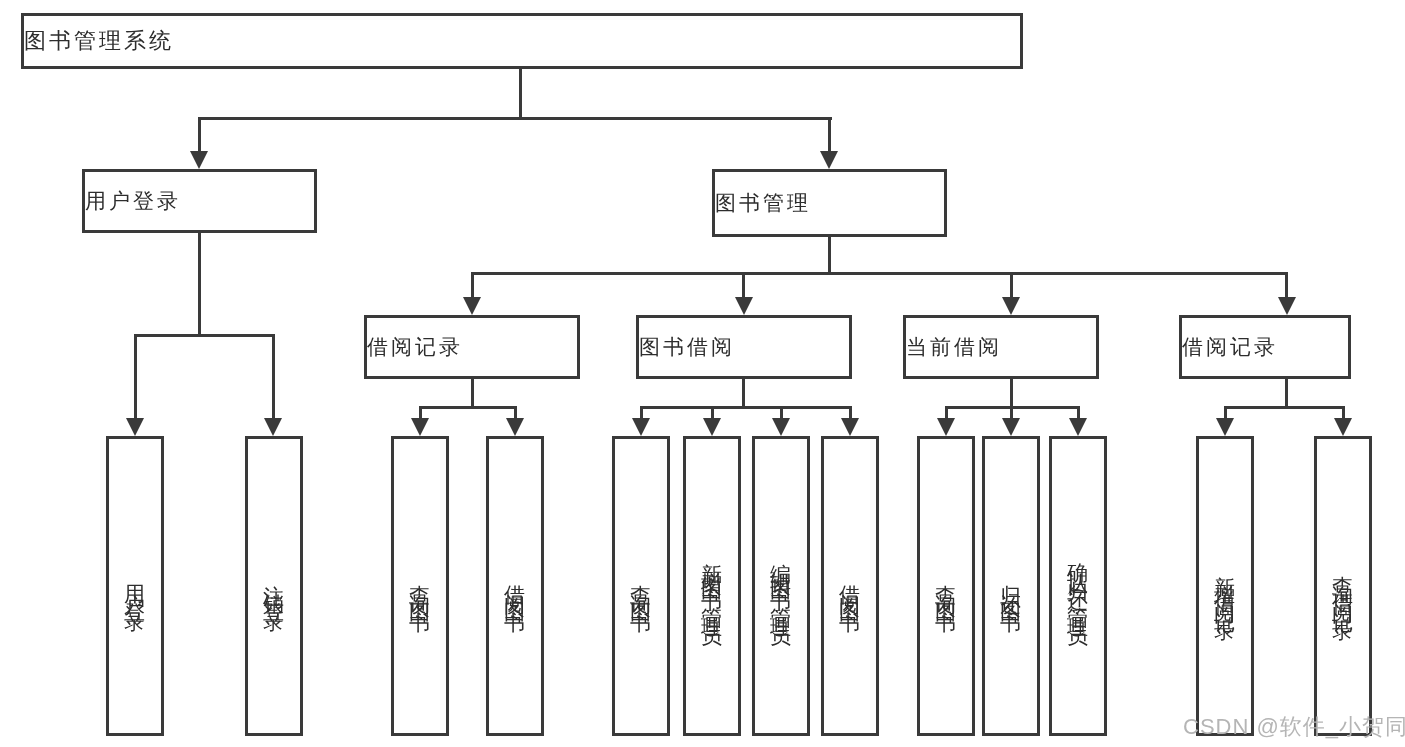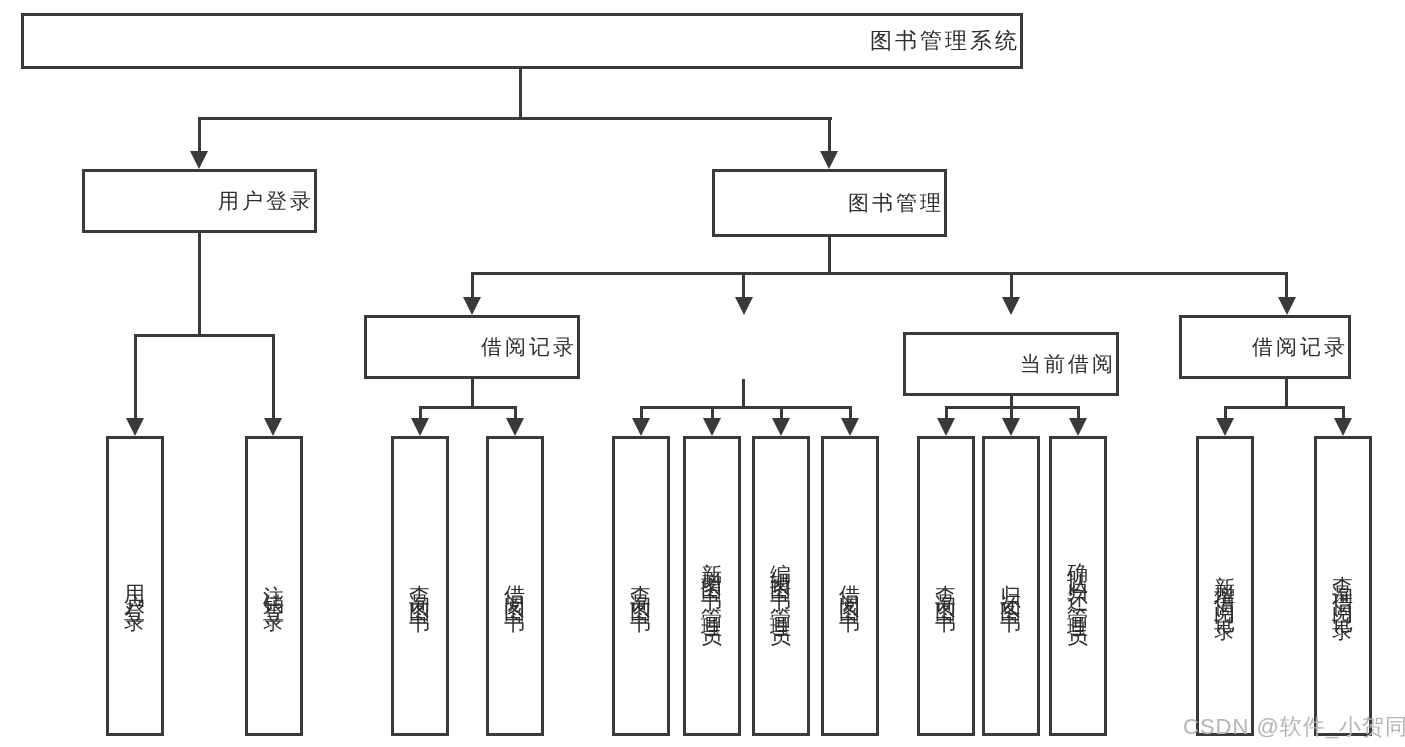--- a/index.html
+++ b/index.html
@@ -24,21 +24,21 @@
     position:absolute;width:0;height:0;
     border-left:9px solid transparent;
     border-right:9px solid transparent;
     border-top:18px solid var(--line);
   }
   
   .node{
     position:absolute;
     background:#fff;
     border:3px solid var(--line);
-    display:flex;align-items:center;justify-content:flex-end;
+    display:flex;align-items:center;justify-content:flex-start;
     color:var(--text);
     font-size:21px;
     letter-spacing:3px;
     text-align:center;
     white-space:nowrap;
   }
   .node.root{font-size:22px;}
   .leaf{
     position:absolute;
     width:58px;height:300px;
@@ -134,21 +134,24 @@
   <div class="node" style="left:82px;top:169px;width:235px;height:64px">
     <span>用户登录</span>
   </div>
   <div class="node" style="left:712px;top:169px;width:235px;height:68px">
     <span>图书管理</span>
   </div>
 
   <div class="node" style="left:364px;top:315px;width:216px;height:64px">
     <span>借阅记录</span>
   </div>
-  <div class="node" style="left:903px;top:332px;width:216px;height:64px">
+  <div class="node" style="left:636px;top:315px;width:216px;height:64px">
+    <span>图书借阅</span>
+  </div>
+  <div class="node" style="left:903px;top:315px;width:196px;height:64px">
     <span>当前借阅</span>
   </div>
   <div class="node" style="left:1179px;top:315px;width:172px;height:64px">
     <span>借阅记录</span>
   </div>
 
   <div class="leaf" style="left:106px;top:436px">
     <span class="vt">用户登录</span>
   </div>
   <div class="leaf" style="left:245px;top:436px">

